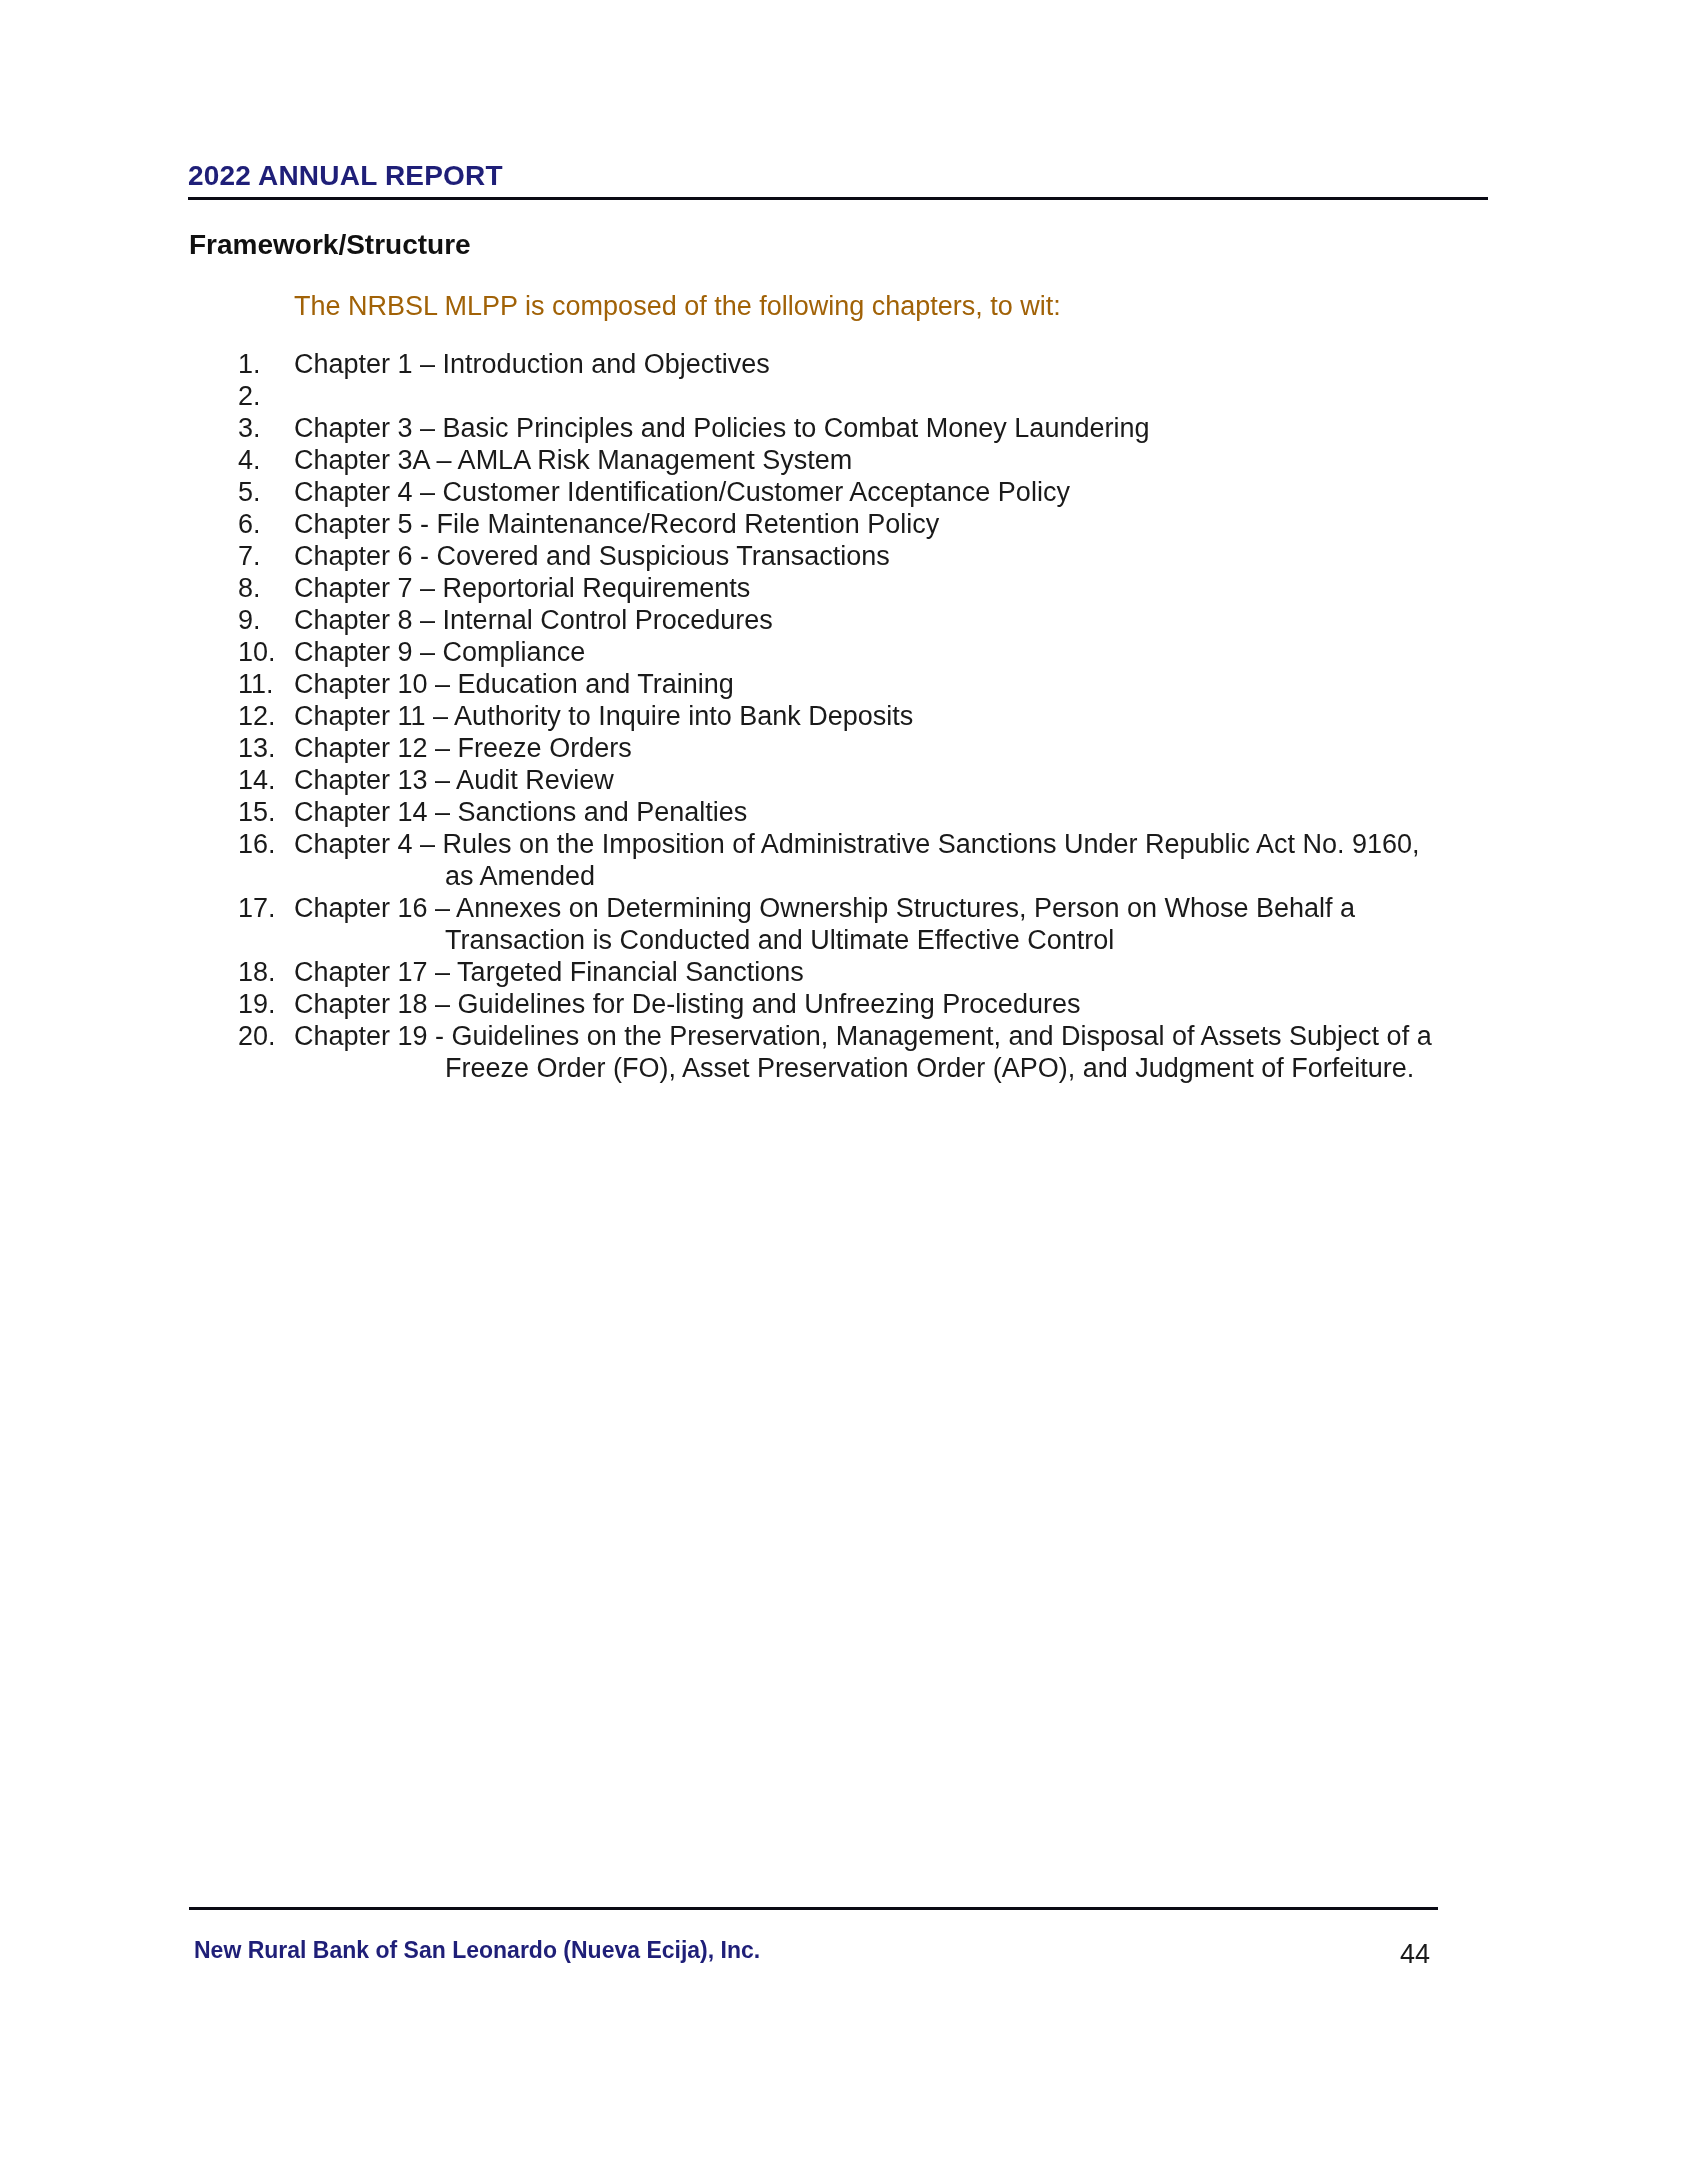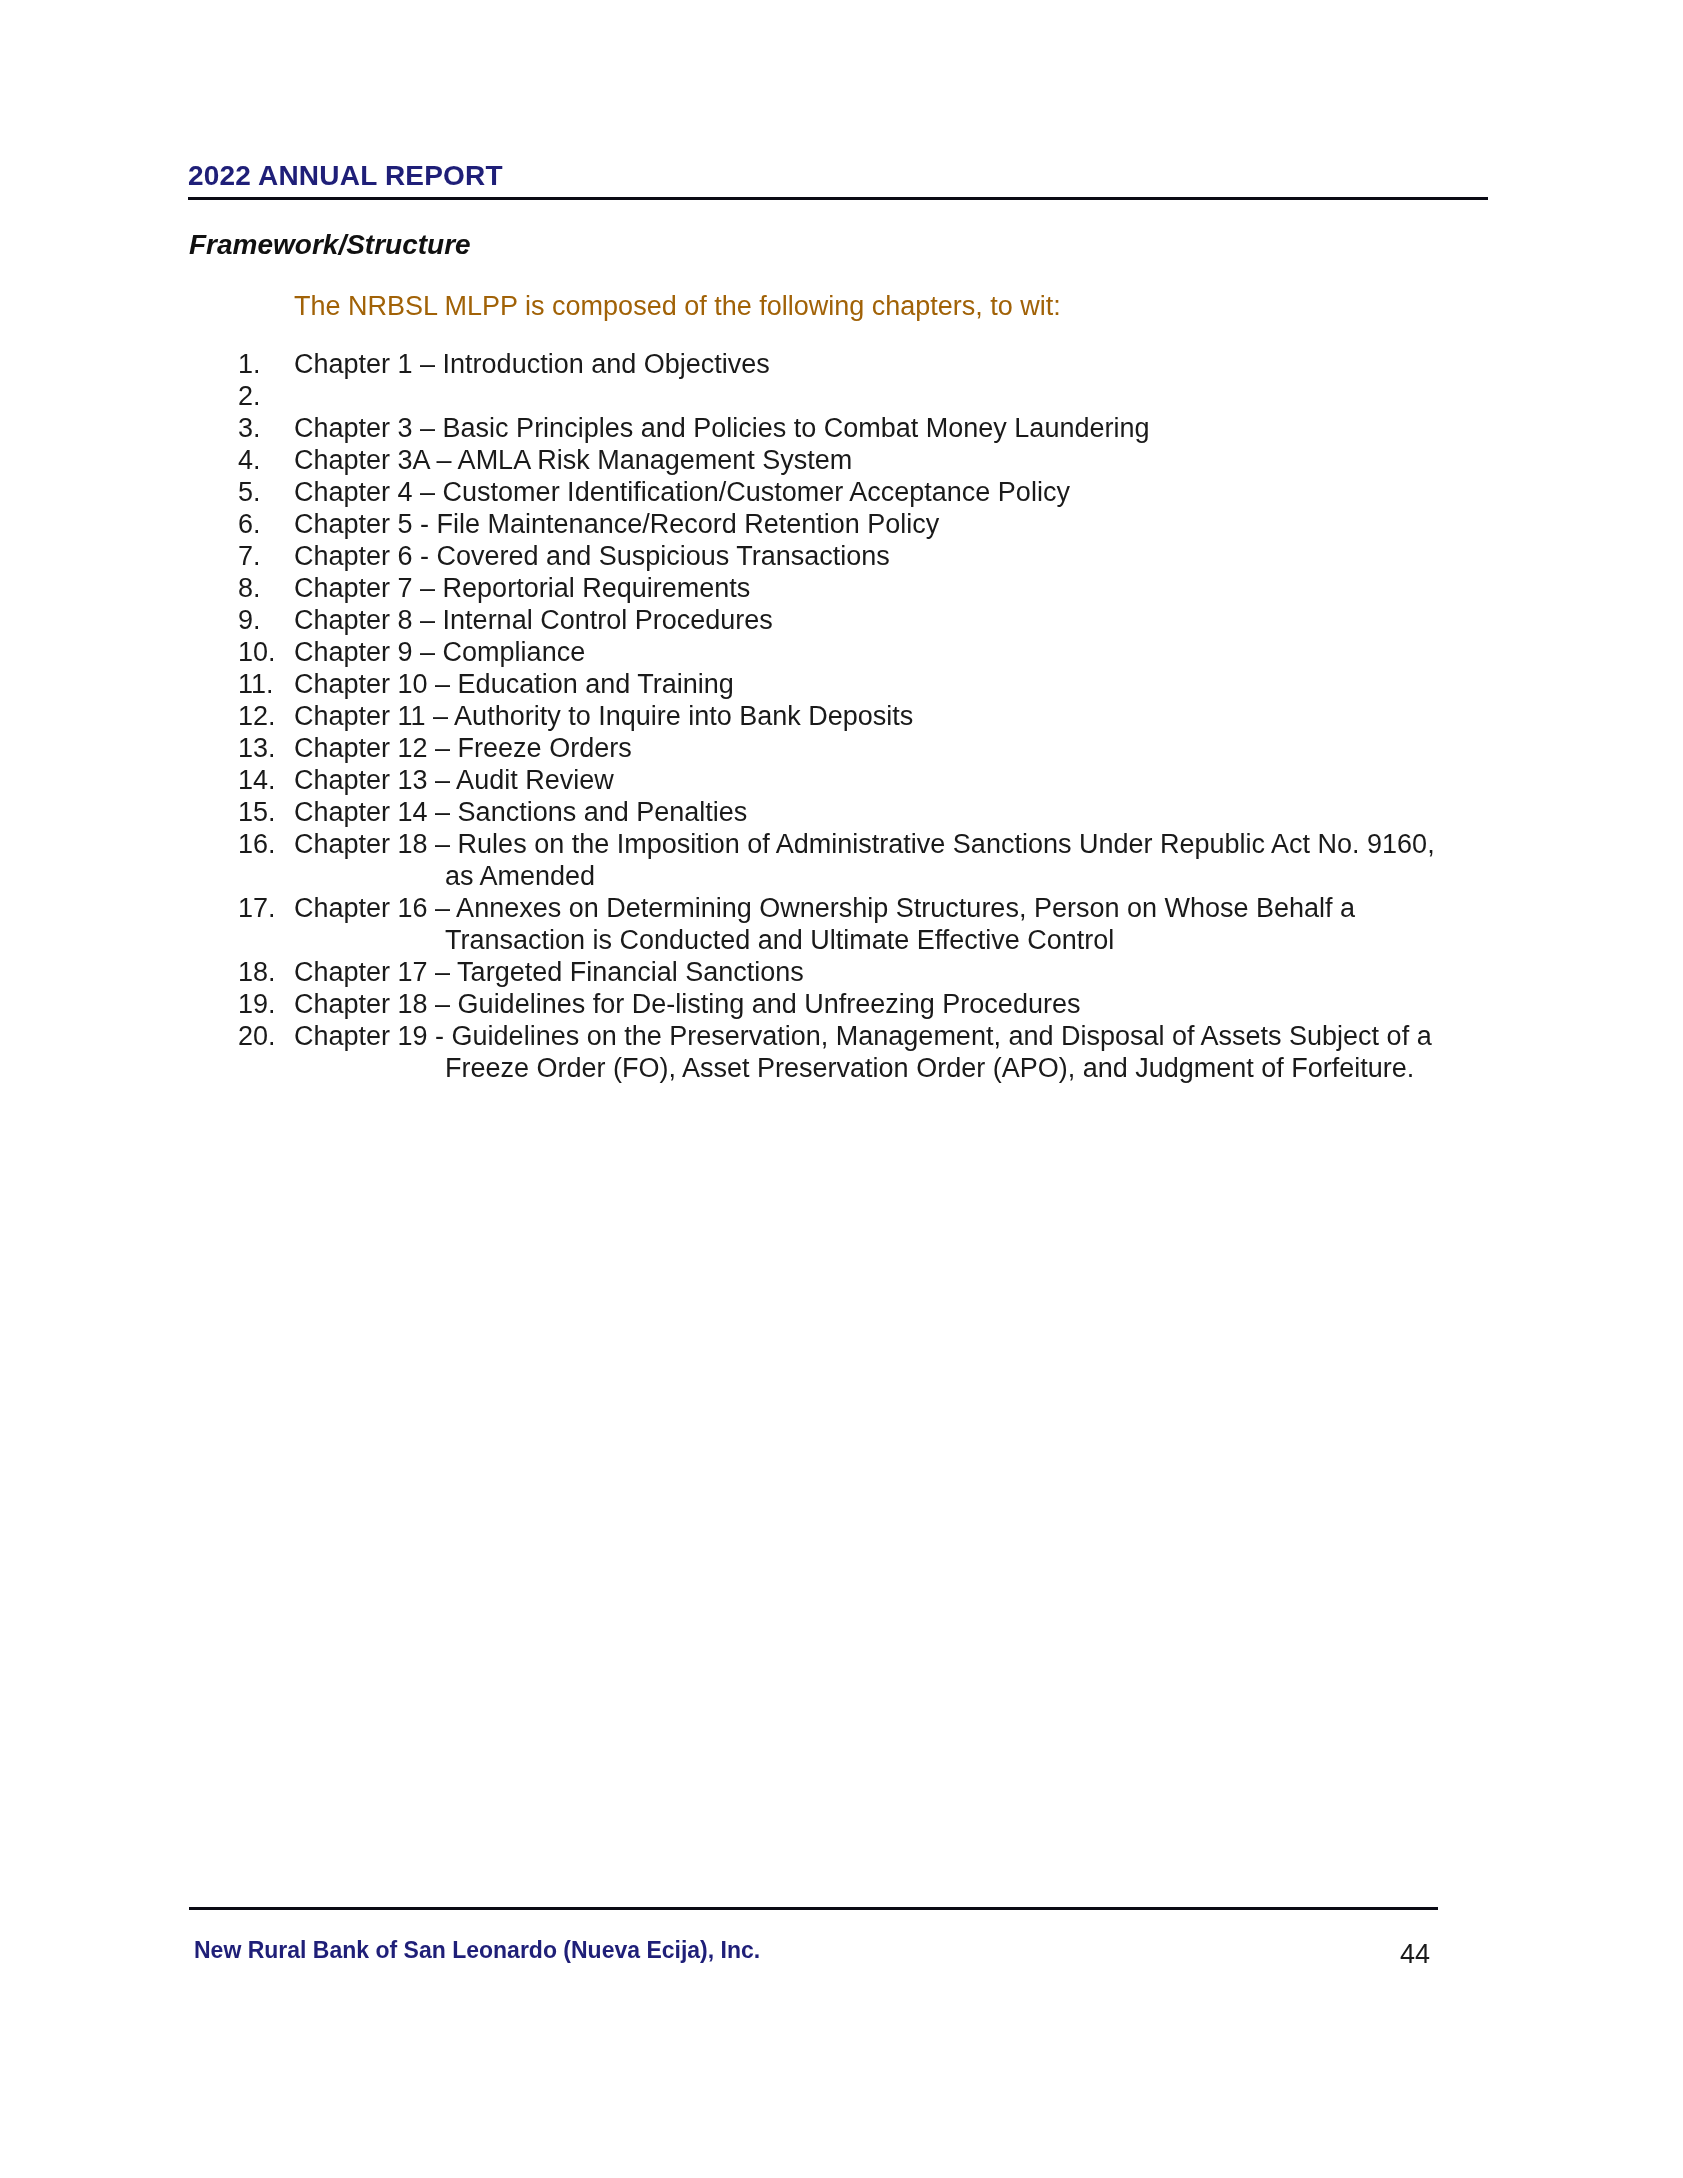--- a/index.html
+++ b/index.html
@@ -37,21 +37,20 @@
     background: #0a0a14;
   }
   .section-heading {
     position: absolute;
     left: 189px;
     top: 229px;
     font-size: 28px;
     font-weight: bold;
     color: #111111;
     white-space: nowrap;
-    font-style: italic;
   }
   .intro-paragraph {
     position: absolute;
     left: 294px;
     top: 291px;
     font-size: 27px;
     color: #a16207;
     white-space: nowrap;
   }
   .chapter-list {
@@ -200,21 +199,21 @@
       </div>
       <div class="list-row">
         <span class="list-num">15.</span>
         <span class="list-text">
           <div>Chapter 14 – Sanctions and Penalties</div>
         </span>
       </div>
       <div class="list-row">
         <span class="list-num">16.</span>
         <span class="list-text">
-          <div>Chapter 18 – Rules on the Imposition of Administrative Sanctions Under Republic Act No. 9160,</div>
+          <div>Chapter 4 – Rules on the Imposition of Administrative Sanctions Under Republic Act No. 9160,</div>
           <div class="wrap-line">as Amended</div>
         </span>
       </div>
       <div class="list-row">
         <span class="list-num">17.</span>
         <span class="list-text">
           <div>Chapter 16 – Annexes on Determining Ownership Structures, Person on Whose Behalf a</div>
           <div class="wrap-line">Transaction is Conducted and Ultimate Effective Control</div>
         </span>
       </div>

